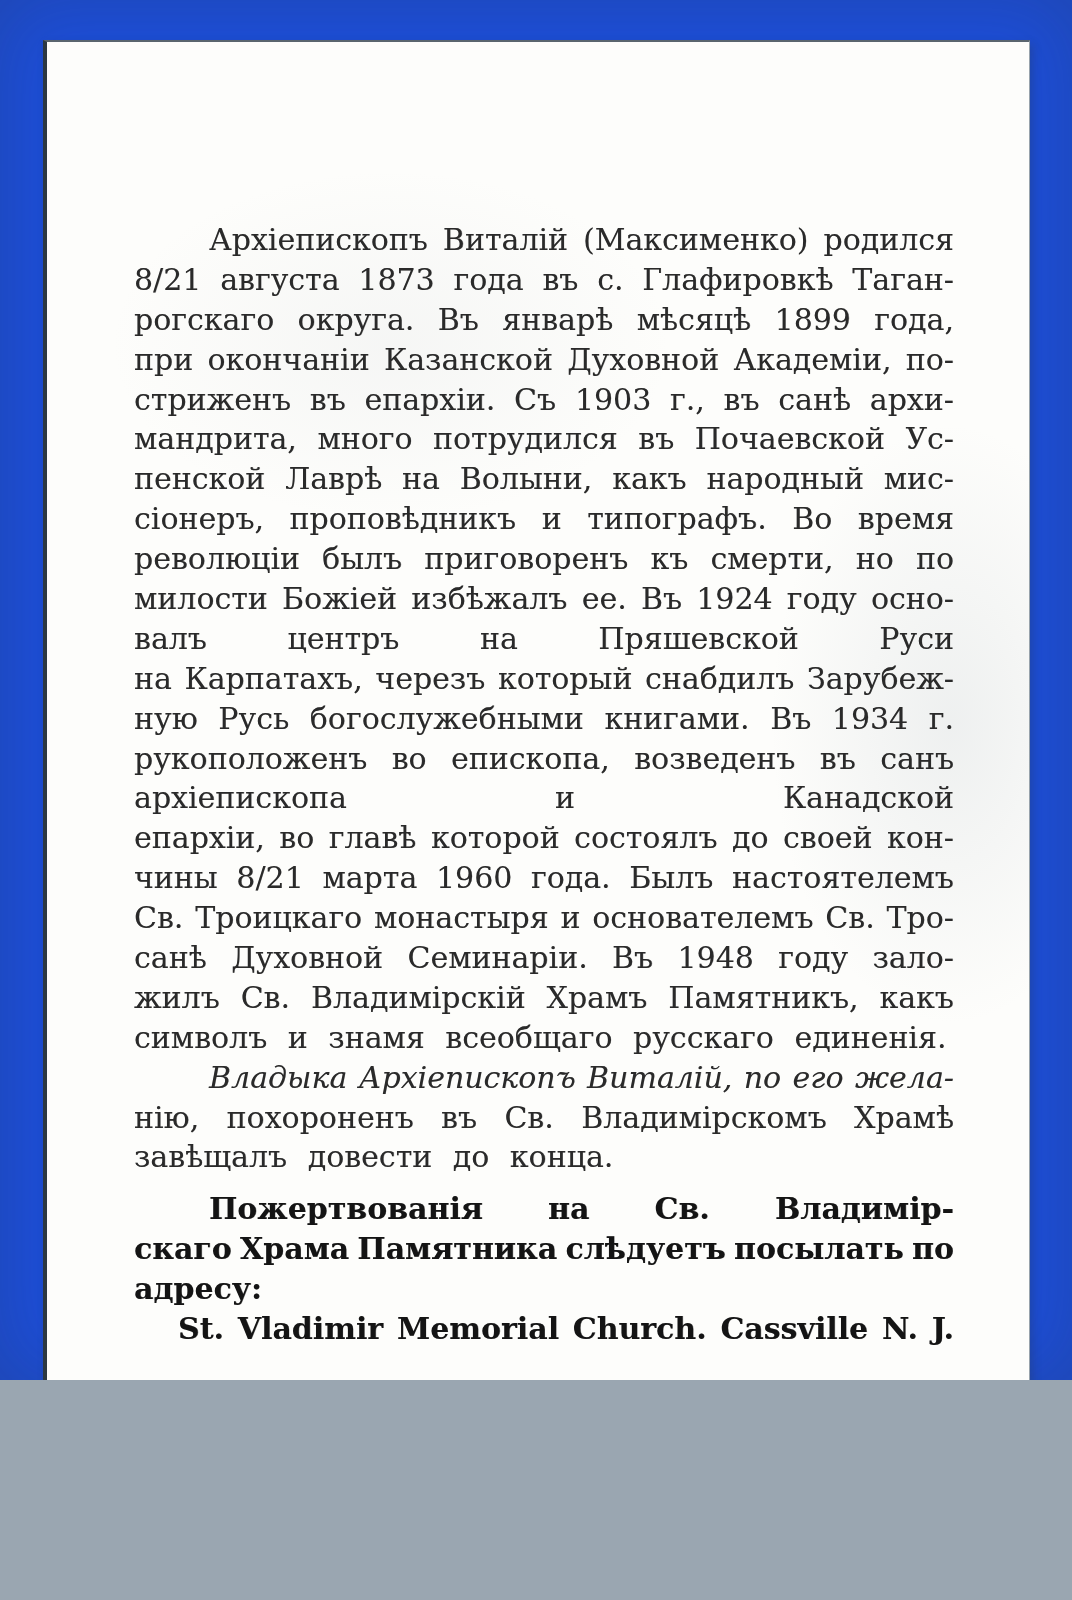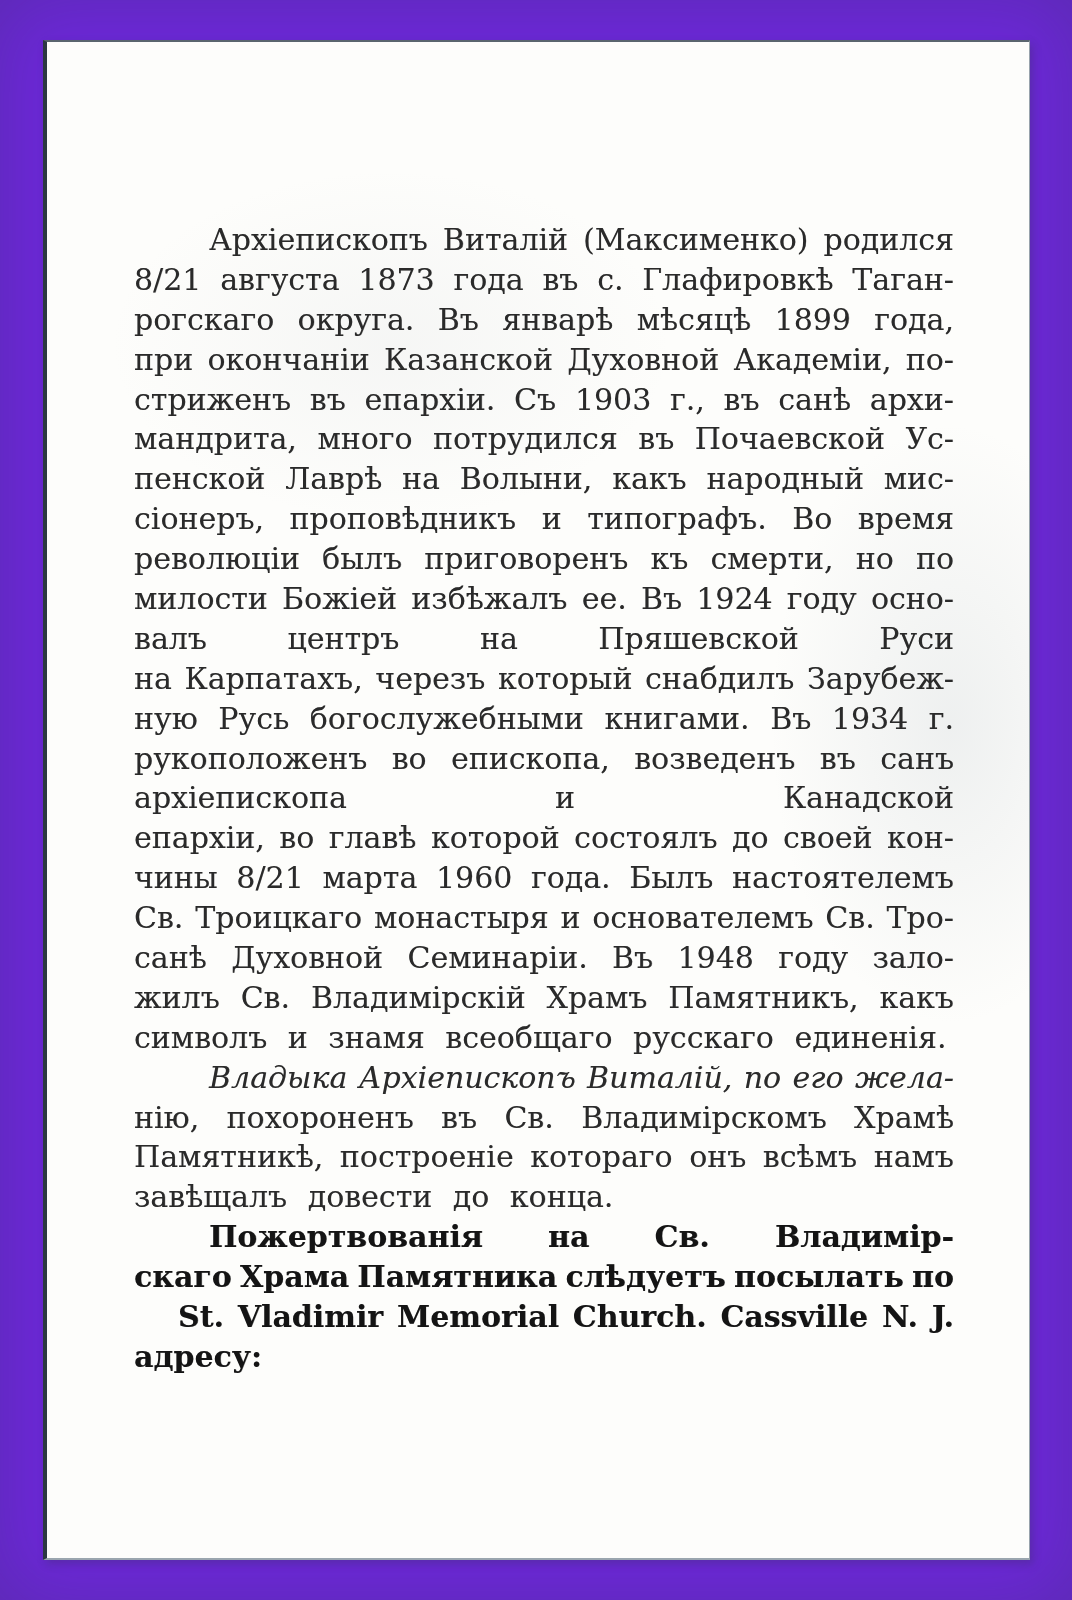--- a/index.html
+++ b/index.html
@@ -5,23 +5,23 @@
 <style>
   html, body {
     margin: 0;
     padding: 0;
     background: #9aa6b1;
     font-family: "DejaVu Serif", "Liberation Serif", serif;
   }
   .scan {
     position: relative;
     width: 1072px;
-    height: 1600px;
+    height: 1380px;
     overflow: hidden;
-    background: #6d28d9;
+    background: #1d4ed8;
     box-shadow: inset 0 0 80px rgba(40, 52, 64, 0.25);
   }
   .card {
     position: absolute;
     left: 43px;
     top: 40px;
     width: 987px;
     height: 1520px;
     background:
       radial-gradient(ellipse 300px 500px at 92% 45%, rgba(170,180,188,0.18), rgba(0,0,0,0) 60%),
@@ -247,48 +247,40 @@
           <span>жела-</span>
         </div>
         <div class="line justify">
           <span>нію,</span>
           <span>похороненъ</span>
           <span>въ</span>
           <span>Св.</span>
           <span>Владимірскомъ</span>
           <span>Храмѣ</span>
         </div>
-        <div class="line justify">
-          <span>Памятникѣ,</span>
-          <span>построеніе</span>
-          <span>котораго</span>
-          <span>онъ</span>
-          <span>всѣмъ</span>
-          <span>намъ</span>
-        </div>
         <div class="line">завѣщалъ довести до конца.</div>
-        <div class="line bold justify" style="padding-left: 75px;">
+        <div class="line bold justify" style="padding-left: 75px; margin-top: 12px;">
           <span>Пожертвованія</span>
           <span>на</span>
           <span>Св.</span>
           <span>Владимір-</span>
         </div>
         <div class="line bold justify">
           <span>скаго</span>
           <span>Храма</span>
           <span>Памятника</span>
           <span>слѣдуетъ</span>
           <span>посылать</span>
           <span>по</span>
         </div>
+        <div class="line bold">адресу:</div>
         <div class="line bold justify" style="padding-left: 44px;">
           <span>St.</span>
           <span>Vladimir</span>
           <span>Memorial</span>
           <span>Church.</span>
           <span>Cassville</span>
           <span>N.</span>
           <span>J.</span>
         </div>
-        <div class="line bold">адресу:</div>
       </div>
   </div>
 </div>
 
 </body></html>

